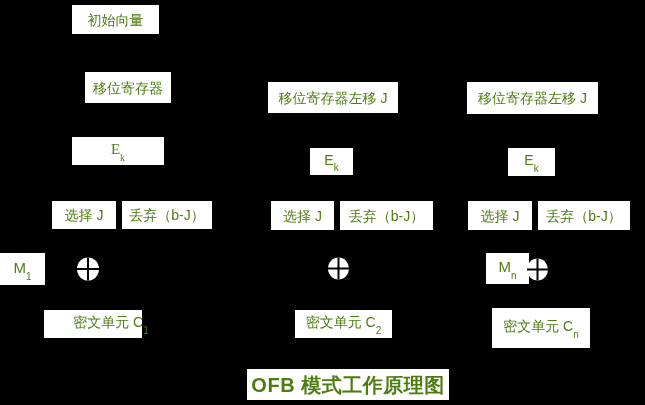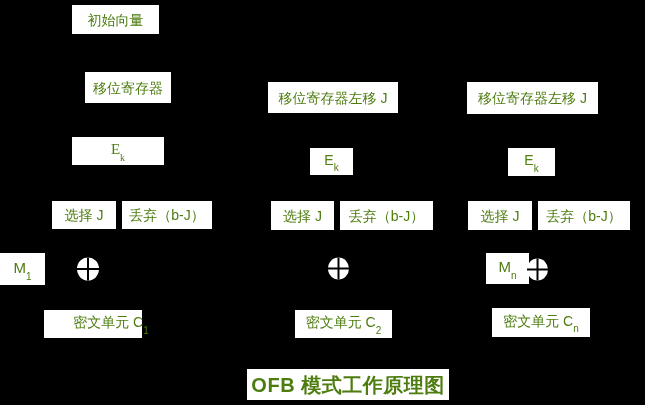--- a/index.html
+++ b/index.html
@@ -123,21 +123,21 @@
   <div class="box mbox" style="left:452px; top:253px; width:43px; height:31px;margin-left:34px;">
     <span><span>M</span><span class="sub">n</span></span>
   </div>
 
   <svg class="xor" style="left:527px; top:258px;" width="21" height="23" viewBox="0 0 21 23">
     <ellipse cx="10.5" cy="11.5" rx="10.5" ry="11" fill="#ffffff"></ellipse>
     <line x1="10.5" y1="0.5" x2="10.5" y2="22.5" stroke="#000000" stroke-width="2"></line>
     <line x1="0" y1="11.5" x2="21" y2="11.5" stroke="#000000" stroke-width="2"></line>
   </svg>
 
-  <div class="box" style="left:492px; top:308px; width:98px; height:29px;">
+  <div class="box" style="left:492px; top:308px; width:98px; height:40px;">
     <span><span>密文单元 C</span><span class="sub">n</span></span>
   </div>
 
   <div class="box title-box" style="left:247px; top:369px; width:202px; height:31px;">
     <span>OFB 模式工作原理图</span>
   </div>
 
 </div>
 
 </body></html>

